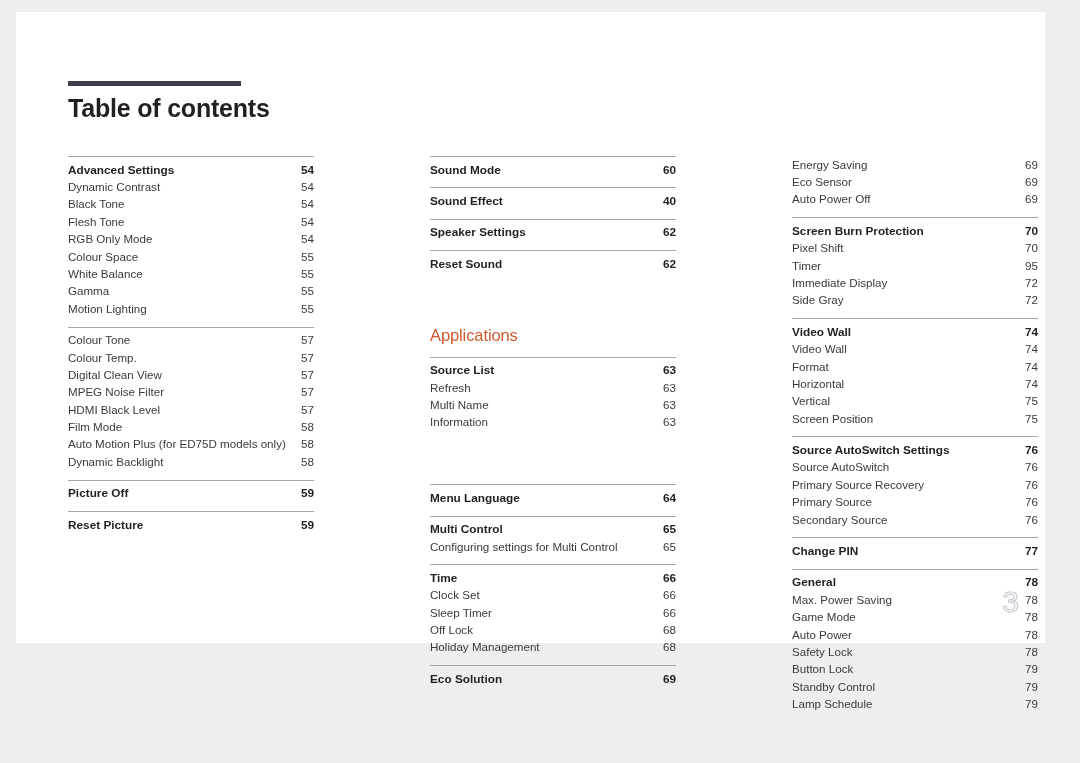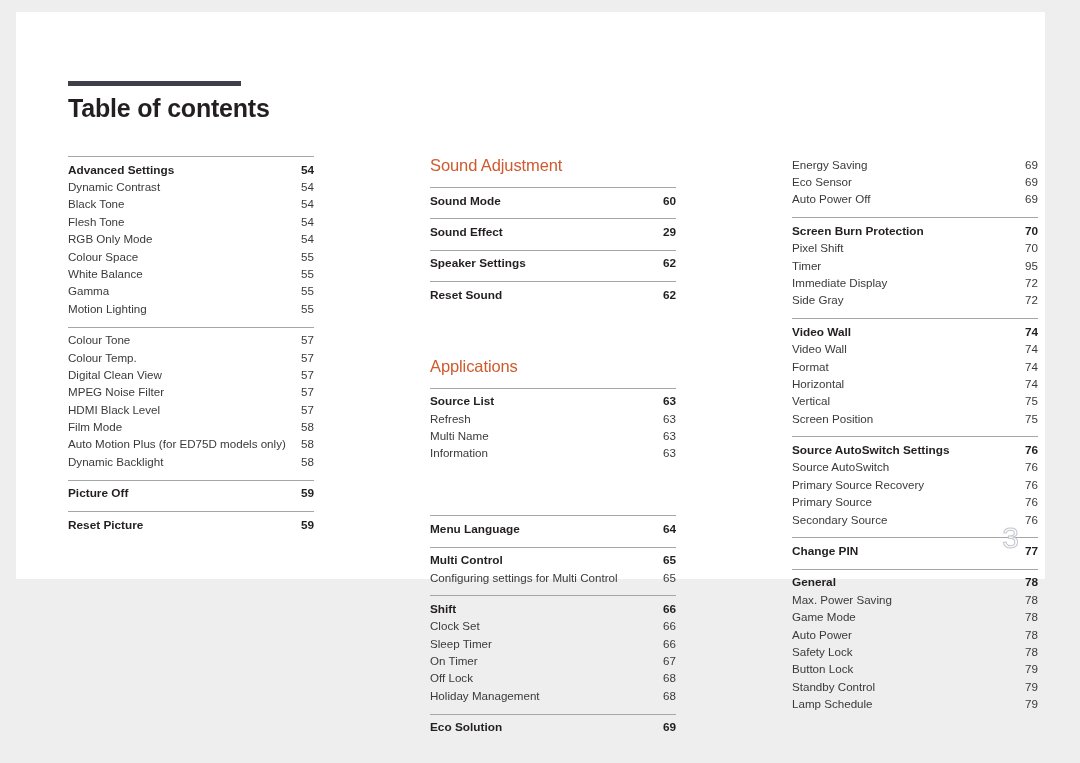--- a/index.html
+++ b/index.html
@@ -11,21 +11,21 @@
     height: 763px;
     background: #eeeeee;
     font-family: "Liberation Sans", sans-serif;
     overflow: hidden;
   }
   .page {
     position: absolute;
     left: 16px;
     top: 12px;
     width: 1029px;
-    height: 567px;
+    height: 631px;
     background: #ffffff;
   }
 
   
   .title-rule {
     position: absolute;
     left: 52px;
     top: 69px;
     width: 173px;
     height: 5px;
@@ -209,31 +209,30 @@
           </div>
         </div>
         <div class="group">
           <div class="row head">
             <span class="label">Reset Picture</span>
             <span class="pg">59</span>
           </div>
         </div>
       </div>
     <div class="col">
-        <div class="section-heading">Sound Adjustment</div>
         <div class="group">
           <div class="row head">
             <span class="label">Sound Mode</span>
             <span class="pg">60</span>
           </div>
         </div>
         <div class="group">
           <div class="row head">
             <span class="label">Sound Effect</span>
-            <span class="pg">29</span>
+            <span class="pg">40</span>
           </div>
         </div>
         <div class="group">
           <div class="row head">
             <span class="label">Speaker Settings</span>
             <span class="pg">62</span>
           </div>
         </div>
         <div class="group">
           <div class="row head">
@@ -273,34 +272,30 @@
             <span class="label">Multi Control</span>
             <span class="pg">65</span>
           </div>
           <div class="row">
             <span class="label">Configuring settings for Multi Control</span>
             <span class="pg">65</span>
           </div>
         </div>
         <div class="group">
           <div class="row head">
-            <span class="label">Shift</span>
+            <span class="label">Time</span>
             <span class="pg">66</span>
           </div>
           <div class="row">
             <span class="label">Clock Set</span>
             <span class="pg">66</span>
           </div>
           <div class="row">
             <span class="label">Sleep Timer</span>
             <span class="pg">66</span>
-          </div>
-          <div class="row">
-            <span class="label">On Timer</span>
-            <span class="pg">67</span>
           </div>
           <div class="row">
             <span class="label">Off Lock</span>
             <span class="pg">68</span>
           </div>
           <div class="row">
             <span class="label">Holiday Management</span>
             <span class="pg">68</span>
           </div>
         </div>

